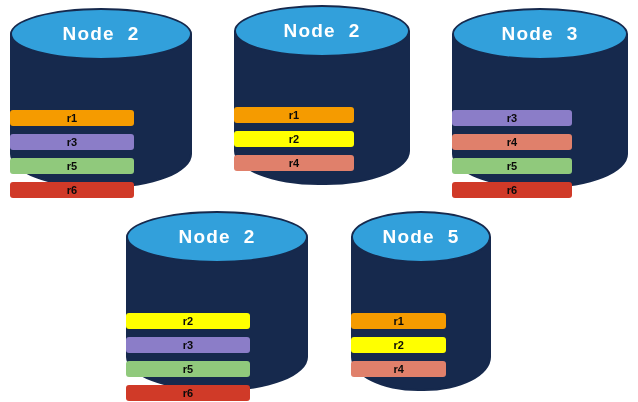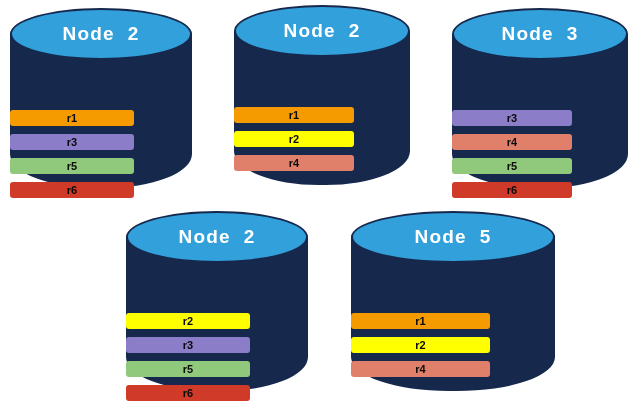--- a/index.html
+++ b/index.html
@@ -134,21 +134,21 @@
       <div class="cyl-body" style="background: rgb(22, 41, 77); border-color: rgb(22, 41, 77);"></div>
       <div class="cyl-top" style="background: rgb(50, 160, 219); border-color: rgb(22, 41, 77);"></div>
       <div class="node-label" style="color: rgb(255, 255, 255);">Node  2</div>
       <div class="rows">
         <div class="row" style="background: rgb(255, 255, 0); color: rgb(10, 10, 10);">r2</div>
         <div class="row" style="background: rgb(139, 125, 200); color: rgb(10, 10, 10);">r3</div>
         <div class="row" style="background: rgb(144, 201, 124); color: rgb(10, 10, 10);">r5</div>
         <div class="row" style="background: rgb(208, 58, 40); color: rgb(10, 10, 10);">r6</div>
       </div>
     </div>
-    <div class="node" style="left: 351px; top: 211px; width: 204px; height: 180px; text-decoration: underline;">
+    <div class="node" style="left: 351px; top: 211px; width: 140px; height: 180px; text-decoration: underline;">
       <div class="cyl-body" style="background: rgb(22, 41, 77); border-color: rgb(22, 41, 77);"></div>
       <div class="cyl-top" style="background: rgb(50, 160, 219); border-color: rgb(22, 41, 77);"></div>
       <div class="node-label" style="color: rgb(255, 255, 255);">Node  5</div>
       <div class="rows">
         <div class="row" style="background: rgb(245, 155, 0); color: rgb(10, 10, 10);">r1</div>
         <div class="row" style="background: rgb(255, 255, 0); color: rgb(10, 10, 10);">r2</div>
         <div class="row" style="background: rgb(224, 128, 107); color: rgb(10, 10, 10);">r4</div>
       </div>
     </div>
   </div>

